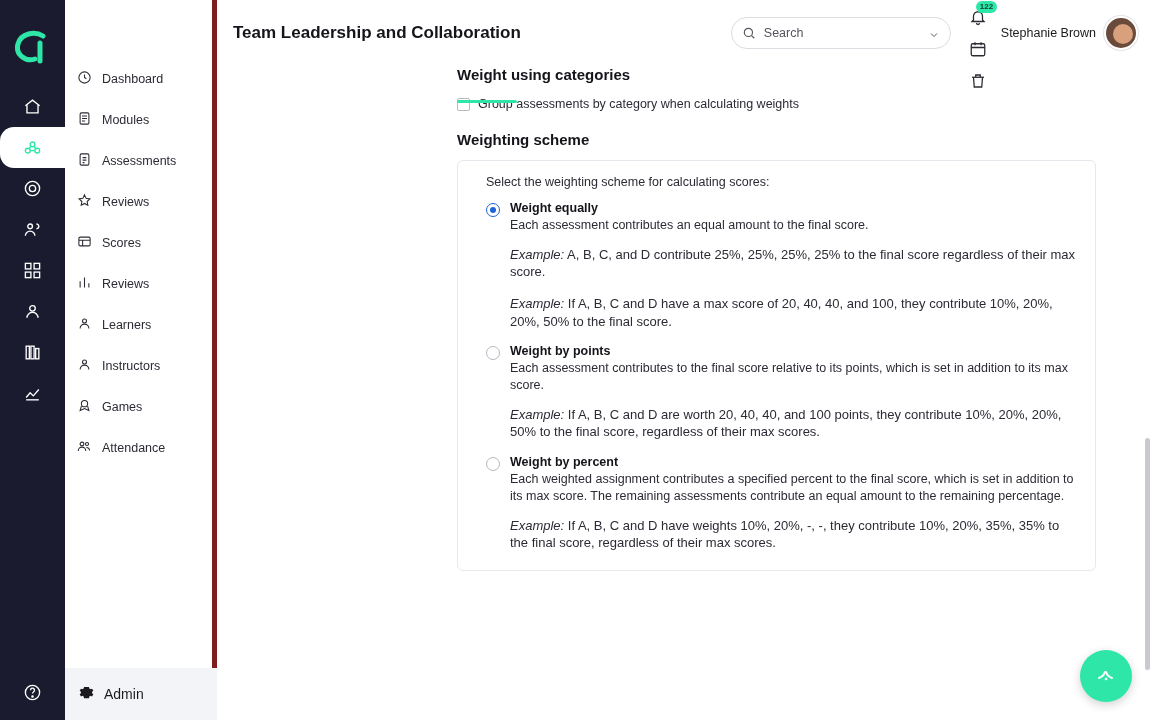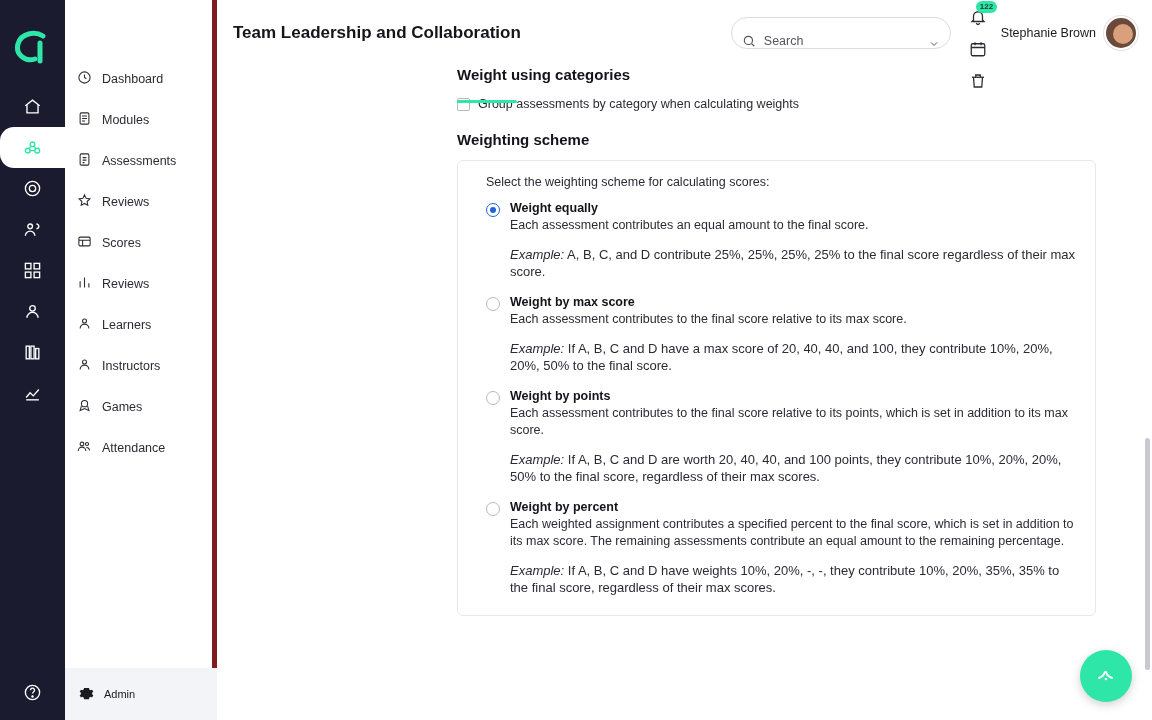--- a/index.html
+++ b/index.html
@@ -65,21 +65,21 @@
     color: #2b2b35;
     font-size: 12.5px;
   }
   .nav-item svg { width: 15px; height: 15px; flex: 0 0 15px; color: #2b2b35; }
   .nav-admin {
     position: absolute; left: 0; bottom: 0;
     width: 152px; height: 52px;
     background: #f3f4f7;
     display: flex; align-items: center; gap: 10px;
     padding-left: 14px;
-    font-size: 11px;
+    font-size: 14px;
     color: #1b1b1f;
   }
   .nav-admin svg { width: 15px; height: 15px; }
 
   
   .main { flex: 1 1 auto; position: relative; height: 720px; background: #ffffff; }
 
   .topbar {
     height: 50px; width: 100%;
     display: flex; align-items: center;
@@ -87,21 +87,21 @@
     position: relative;
   }
   .page-title {
     font-size: 17px; font-weight: bold; color: #14141a;
     white-space: nowrap;
     margin-right: auto;
   }
   .search-box {
     width: 220px; height: 32px;
     border: 1px solid #dcdce3; border-radius: 16px;
-    display: flex; align-items: flex-end;
+    display: flex; align-items: center;
     padding: 0 10px; gap: 8px;
     margin-right: 18px;
     background: #fff;
   }
   .search-box .magnifier { width: 14px; height: 14px; color: #55555f; flex: 0 0 14px; }
   .search-text { font-size: 12.5px; color: #55555f; flex: 1 1 auto; }
   .search-box .caret { width: 12px; height: 12px; color: #55555f; }
 
   .topicons { display: flex; align-items: center; gap: 14px; margin-right: 14px; flex-direction: column; }
   .topicon { position: relative; width: 18px; height: 18px; color: #2b2b35; }
@@ -465,27 +465,20 @@
           <span class="radio checked"></span>
           <div class="opt-body">
             <div class="opt-title">Weight equally</div>
             <div class="opt-desc">Each assessment contributes an equal amount to the final score.</div>
           </div>
         </div>
         <div class="opt-example" style="margin-left:24px;">
           <em>Example:</em><span> A, B, C, and D contribute 25%, 25%, 25%, 25% to the final score regardless of their max score.</span>
         </div>
 
-        <div class="option">
-          <span class="radio"></span>
-          <div class="opt-body">
-            <div class="opt-title">Weight by max score</div>
-            <div class="opt-desc">Each assessment contributes to the final score relative to its max score.</div>
-          </div>
-        </div>
         <div class="opt-example" style="margin-left:24px;">
           <em>Example:</em><span> If A, B, C and D have a max score of 20, 40, 40, and 100, they contribute 10%, 20%, 20%, 50% to the final score.</span>
         </div>
 
         <div class="option">
           <span class="radio"></span>
           <div class="opt-body">
             <div class="opt-title">Weight by points</div>
             <div class="opt-desc">Each assessment contributes to the final score relative to its points, which is set in addition to its max score.</div>
           </div>

